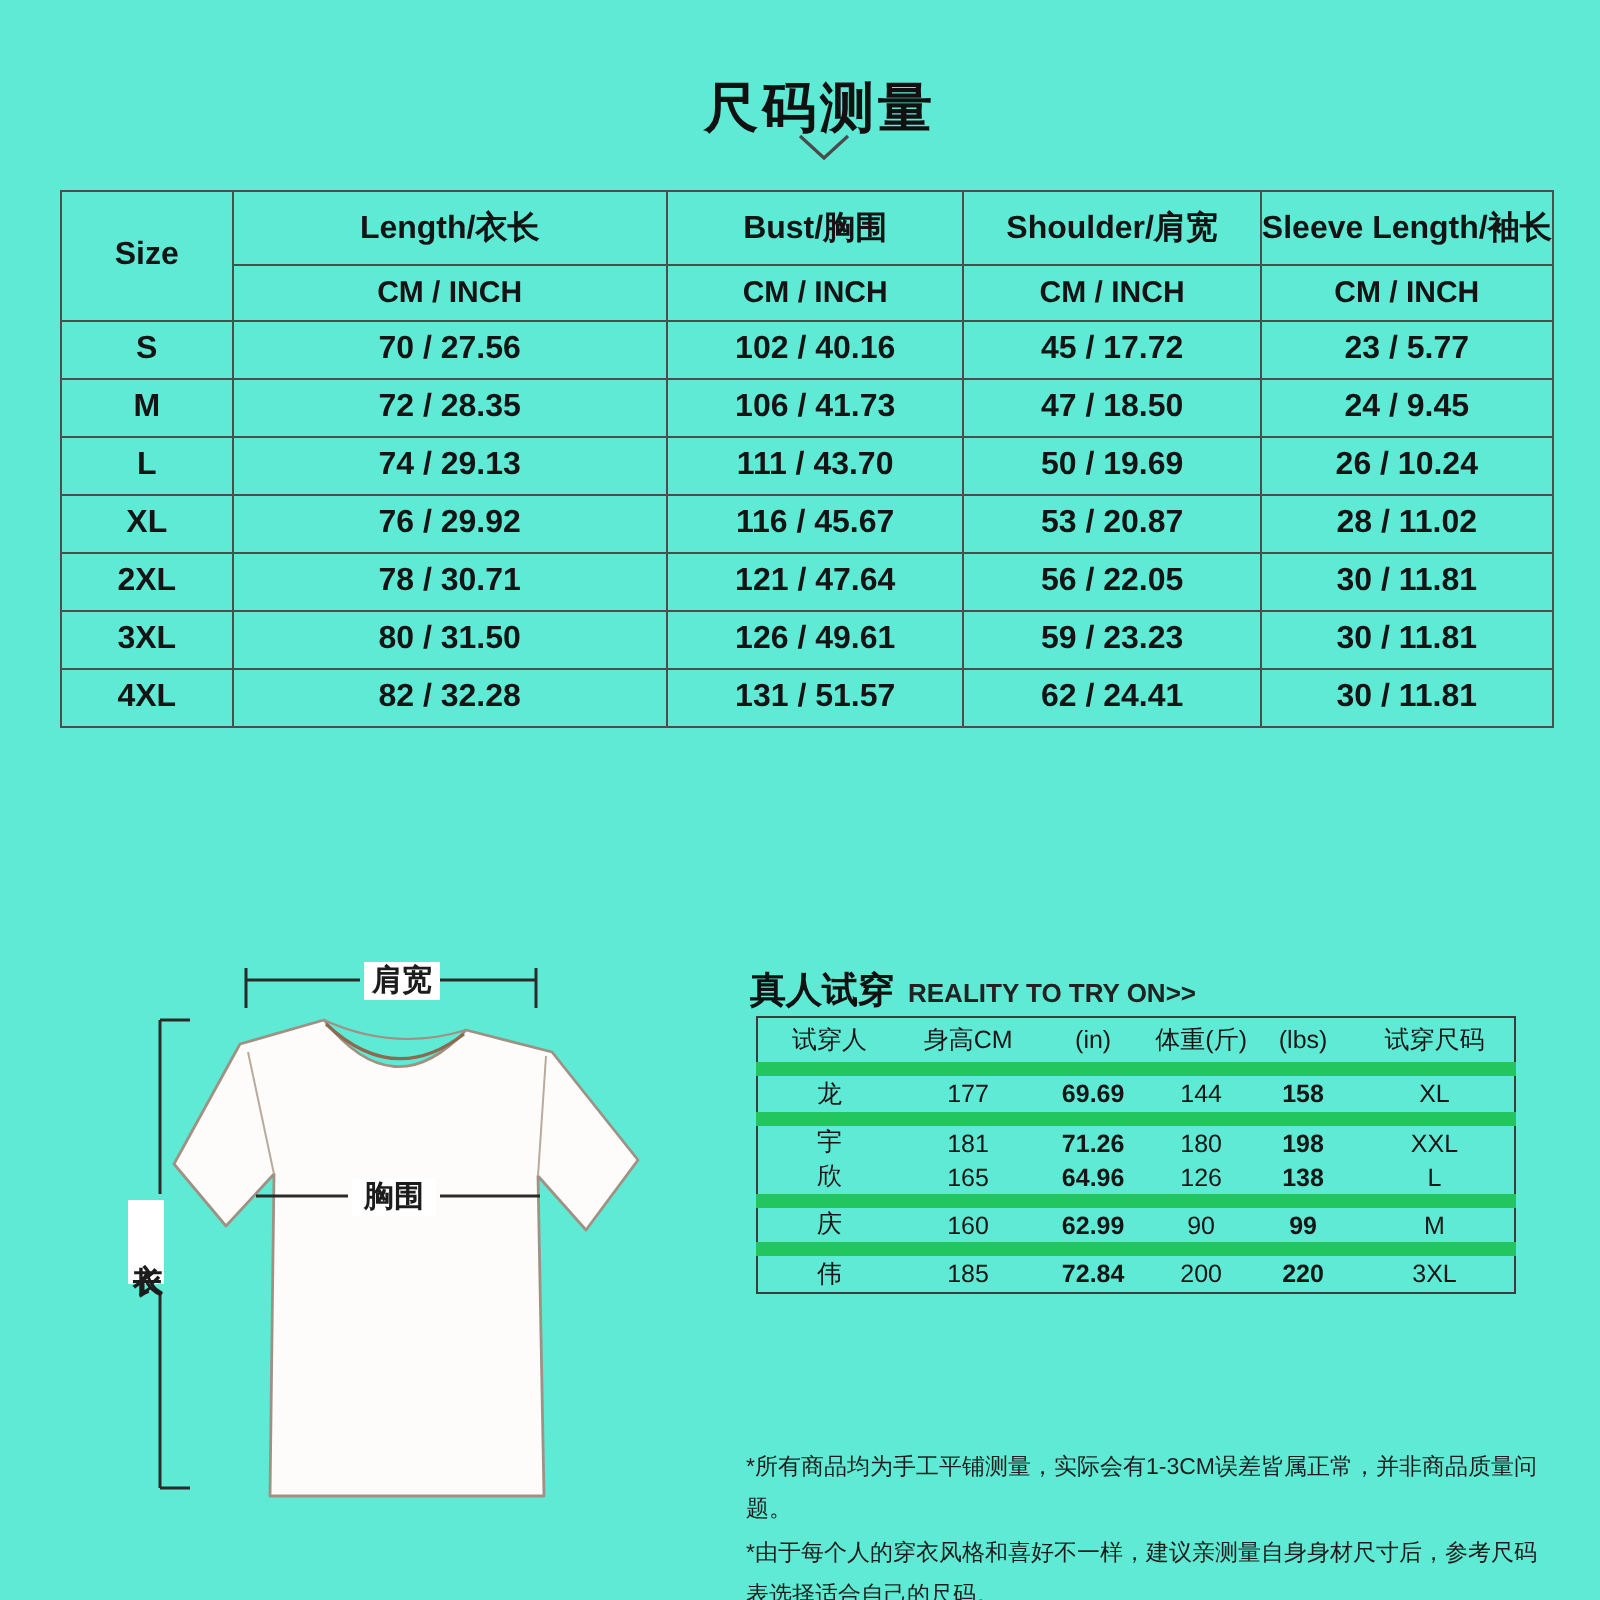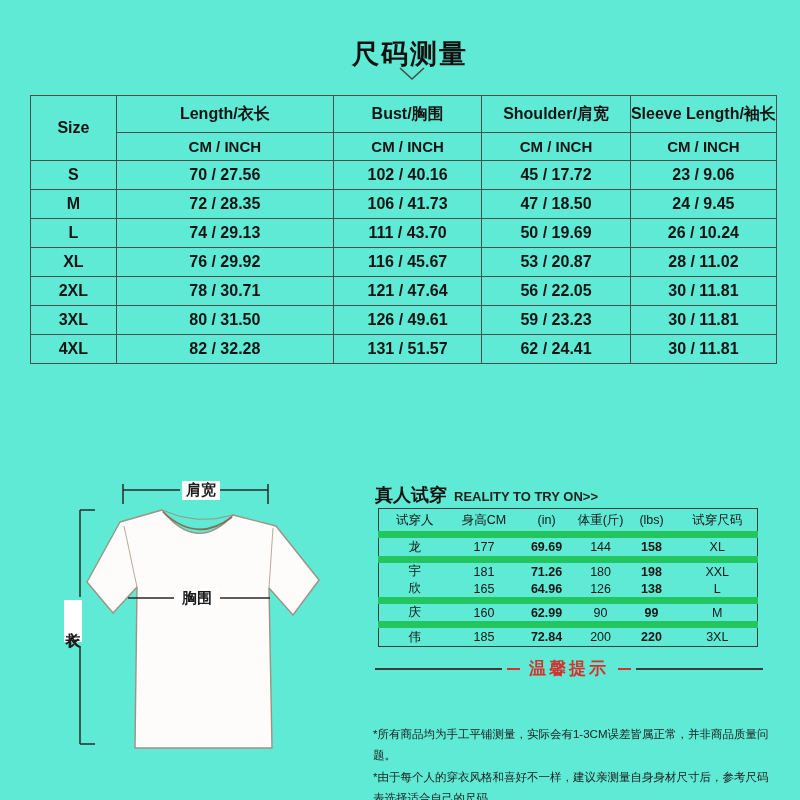--- a/index.html
+++ b/index.html
@@ -176,21 +176,21 @@
         <th>CM / INCH</th>
         <th>CM / INCH</th>
       </tr>
     </thead>
     <tbody>
       <tr>
         <td>S</td>
         <td>70 / 27.56</td>
         <td>102 / 40.16</td>
         <td>45 / 17.72</td>
-        <td>23 / 9.06</td>
+        <td>23 / 5.77</td>
       </tr>
       <tr>
         <td>M</td>
         <td>72 / 28.35</td>
         <td>106 / 41.73</td>
         <td>47 / 18.50</td>
         <td>24 / 9.45</td>
       </tr>
       <tr>
         <td>L</td>
@@ -324,25 +324,18 @@
         <td>伟</td>
         <td>185</td>
         <td class="bold">72.84</td>
         <td>200</td>
         <td class="bold">220</td>
         <td>3XL</td>
       </tr>
     </tbody>
   </table>
 
-  <div class="tips-title-row">
-    <span class="darkline"></span>
-    <span class="reddash" style="background:#d5312d"></span>
-    <span class="tips-title" style="color:#d5312d">温馨提示</span>
-    <span class="reddash" style="background:#d5312d"></span>
-    <span class="darkline"></span>
-  </div>
   <div class="tips-body">
     <p>*所有商品均为手工平铺测量，实际会有1-3CM误差皆属正常，并非商品质量问题。</p>
     <p>*由于每个人的穿衣风格和喜好不一样，建议亲测量自身身材尺寸后，参考尺码表选择适合自己的尺码。</p>
   </div>
 
 </div>
 
 </body></html>

